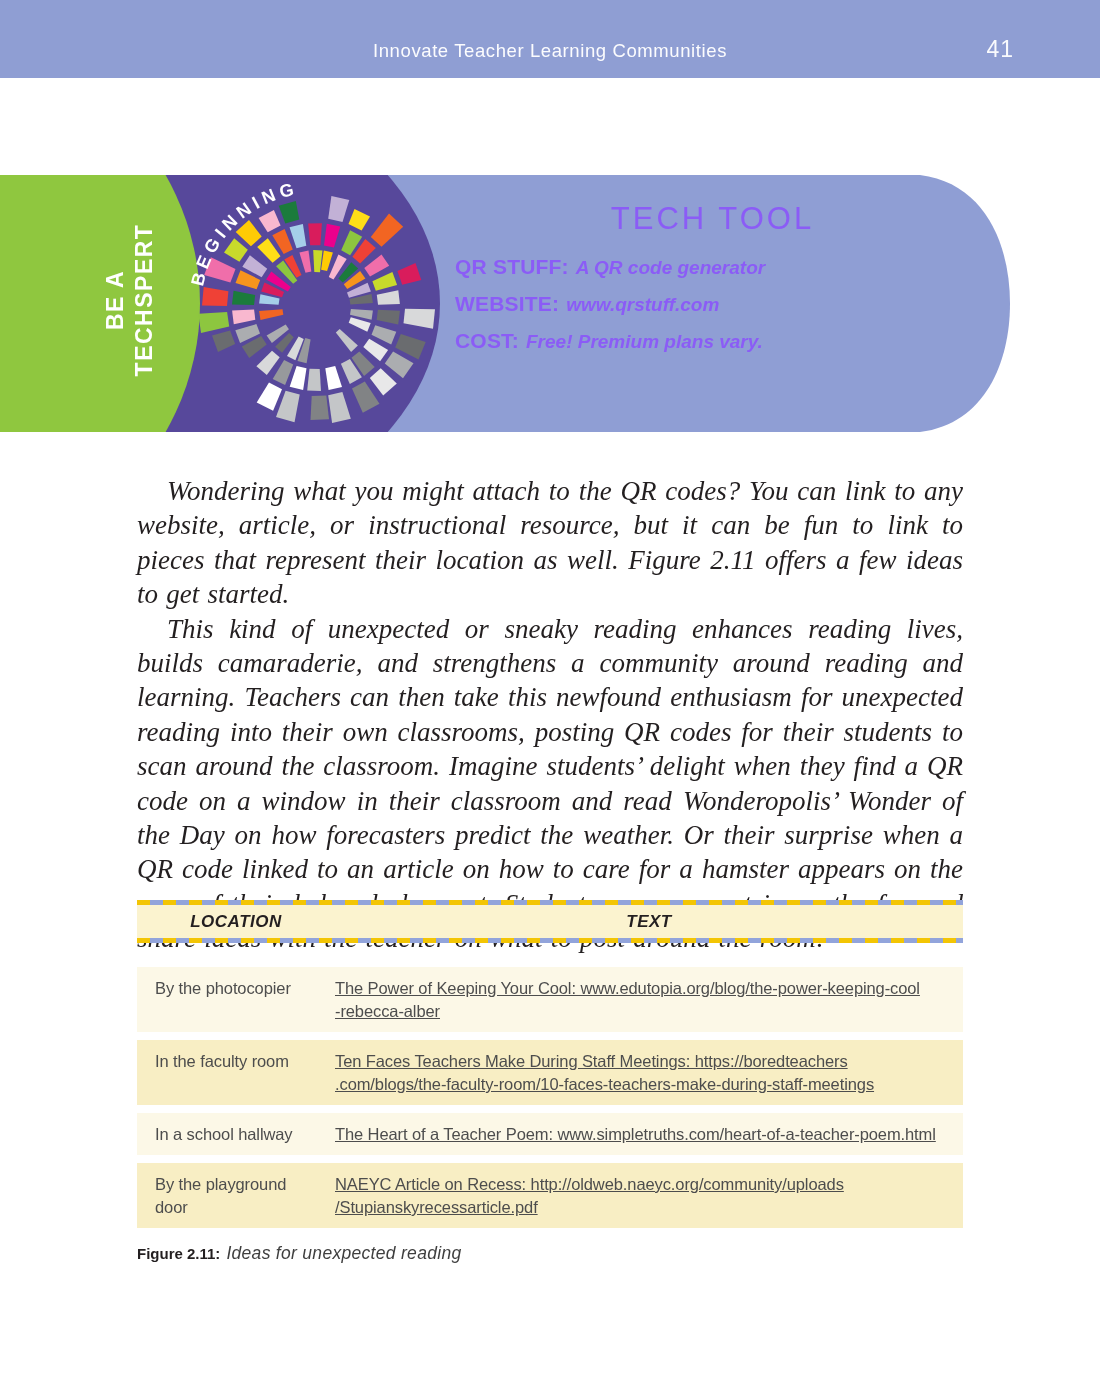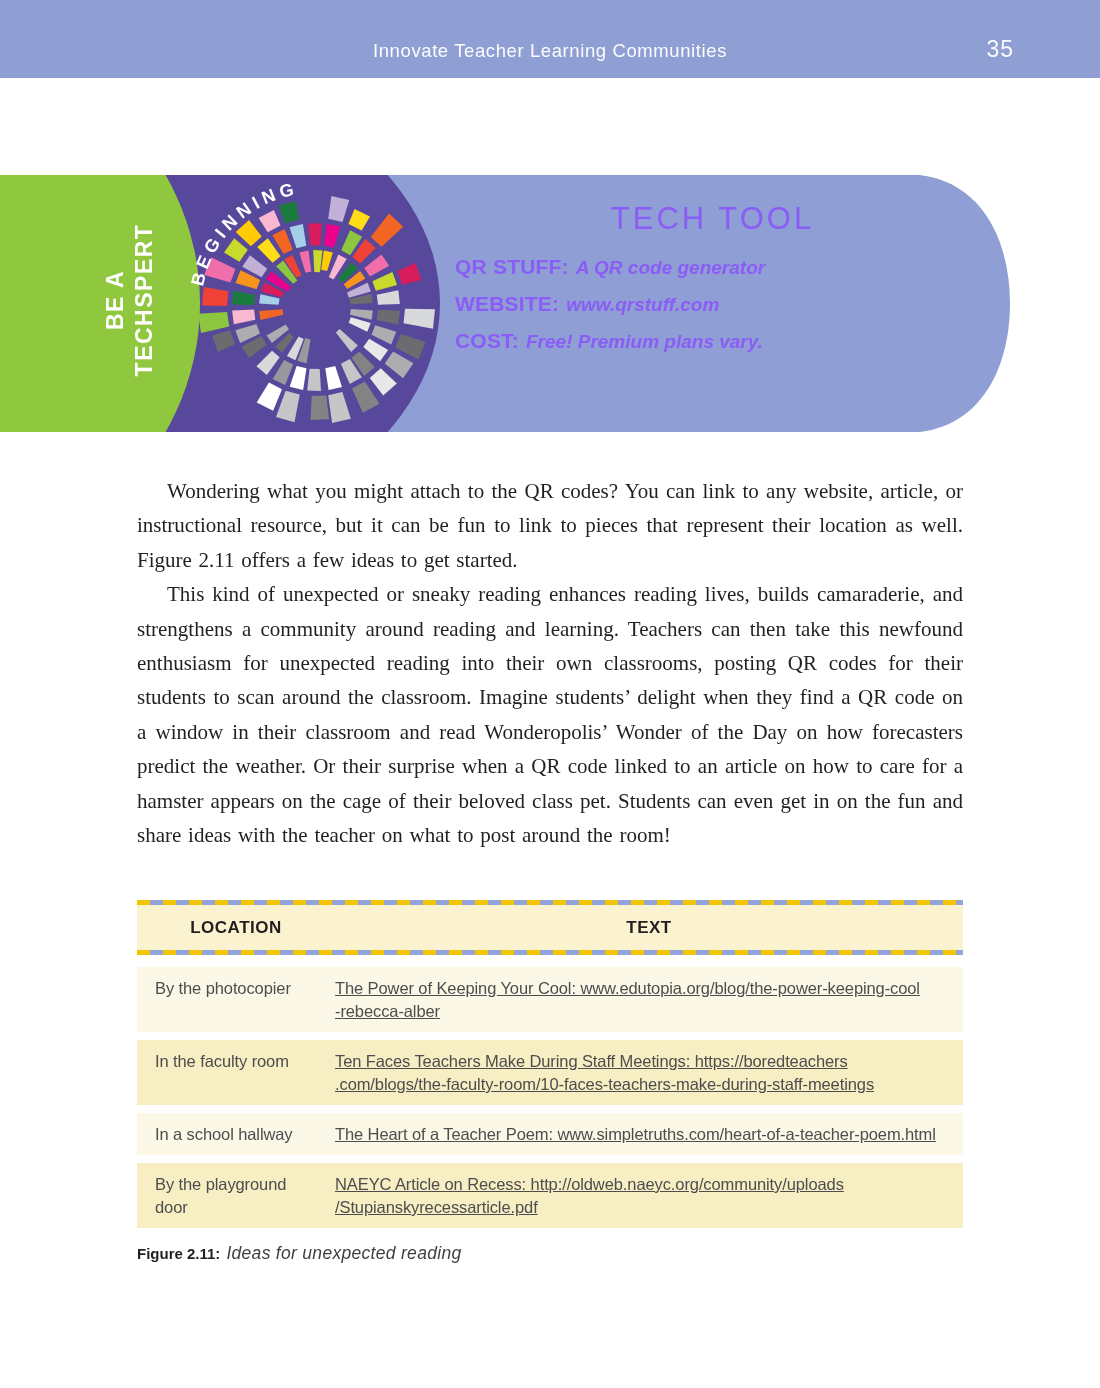--- a/index.html
+++ b/index.html
@@ -49,55 +49,56 @@
   .tool-content{position:absolute;left:440px;top:18px;width:545px;color:#8b5cf6;}
   .tool-title{
     text-align:center;font-size:31px;letter-spacing:3px;font-weight:400;margin:8px 0 16px 0;
   }
   .tool-field{margin:0 0 9px 15px;font-size:19px;line-height:27px;white-space:nowrap;}
   .tool-field .f-label{font-weight:bold;font-size:21px;letter-spacing:0.2px;}
   .tool-field .f-value{font-style:italic;font-weight:bold;margin-left:7px;}
   
   .body-copy{
     position:absolute;left:137px;top:474px;width:826px;
-    font-family:"Liberation Serif",serif;font-size:21px;line-height:34.4px;
-    color:var(--ink);text-align:justify;word-spacing:1.5px;
+    font-family:"Liberation Serif",serif;font-size:27px;line-height:34.4px;
+    color:var(--ink);text-align:justify;word-spacing:1.5px;font-style:italic;
   }
   .body-copy p{margin:0;text-indent:30px;}
   
   .figure-table{position:absolute;left:137px;top:900px;width:826px;}
   .dash{height:5px;background:repeating-linear-gradient(90deg,var(--dash-yellow) 0 13px,var(--dash-blue) 13px 26px);}
   .t-head{
-    display:grid;grid-template-columns:198px 1fr;align-items:center;height:45px;
+    display:grid;grid-template-columns:198px 1fr;align-items:center;height:33px;
     background:var(--table-header-bg);
+    font-style:italic;
   }
   .th{font-size:17px;font-weight:bold;letter-spacing:0.5px;color:var(--ink);text-align:center;}
   .t-body .t-row{
     display:grid;grid-template-columns:198px 1fr;
     margin-top:8px;padding:10px 0 9px 0;
     font-size:16.5px;line-height:23px;color:var(--table-text);letter-spacing:-0.1px;
   }
-  .t-body .t-row:first-child{margin-top:12px;}
+  .t-body .t-row:first-child{margin-top:24px;}
   .t-row.light{background:var(--row-light);}
   .t-row.dark{background:var(--row-dark);}
   .cell-loc{padding-left:18px;}
   .cell-text{padding-right:8px;text-decoration:underline;}
   
   .caption{position:absolute;left:137px;top:1243px;text-align:center;}
   .cap-label{font-size:15px;font-weight:bold;color:var(--ink);}
   .cap-text{font-size:17.5px;font-style:italic;color:#3F3F3F;margin-left:6px;letter-spacing:0.3px;}
 </style>
 </head>
 <body>
 
 <div class="page">
 
   <header class="topbar">
     <span class="topbar-title">Innovate Teacher Learning Communities</span>
-    <span class="topbar-num">35</span>
+    <span class="topbar-num">41</span>
   </header>
 
   <section class="callout">
     <svg width="1010" height="257" viewBox="0 0 1010 257">
       <path class="shape-peri" d="M0,0 H920 C985,8 1010,70 1010,128.5 C1010,187 985,249 920,257 H0 Z"></path>
       <ellipse class="shape-purple" cx="40" cy="128.5" rx="400" ry="260"></ellipse>
       <ellipse class="shape-green" cx="-120" cy="128.5" rx="320" ry="285"></ellipse>
       <g id="burst" transform="translate(316,132)">
           <polygon points="3.7,61.9 -6.5,61.7 -8.8,83.5 5.0,83.9" fill="#C4C6C8"></polygon>
           <polygon points="10.3,88.4 -4.3,88.9 -5.5,112.9 13.0,112.3" fill="#818385"></polygon>

